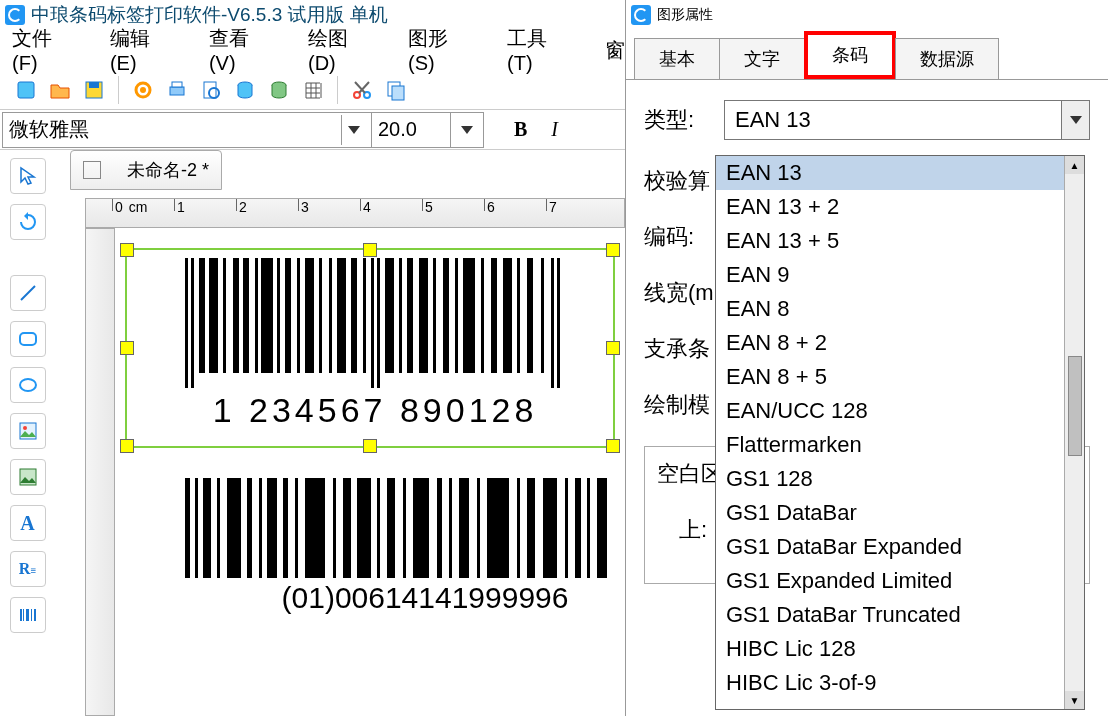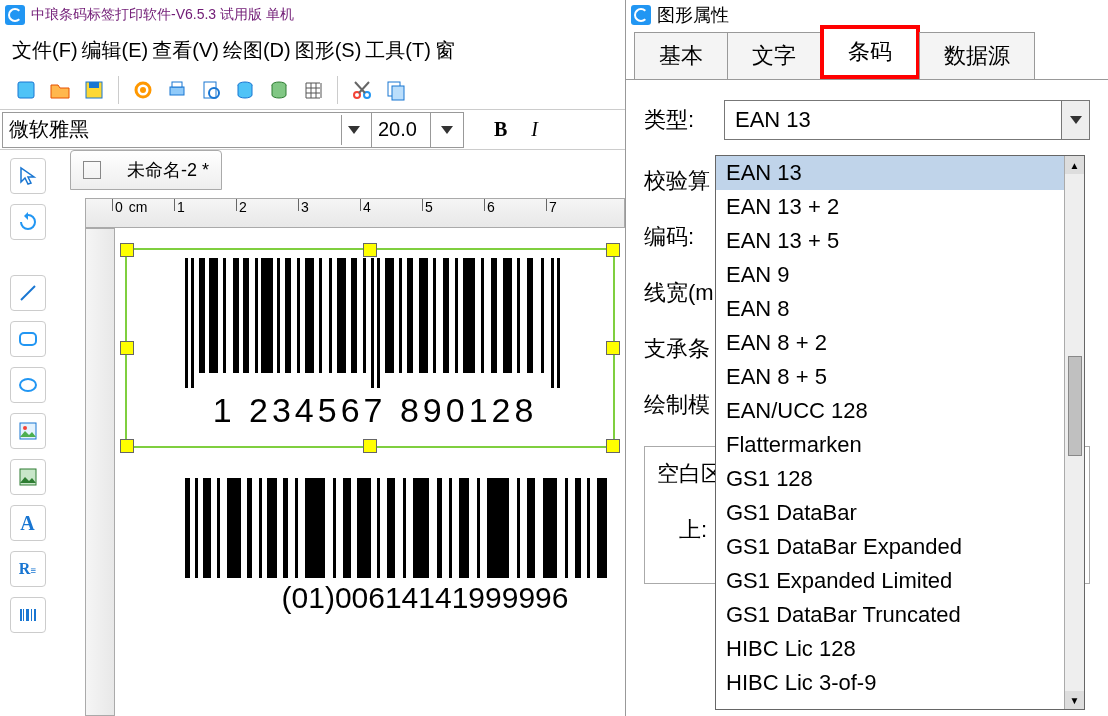--- a/index.html
+++ b/index.html
@@ -2,33 +2,33 @@
 <html><head>
 <meta charset="utf-8">
 <style>
 * { box-sizing: border-box; margin: 0; padding: 0; }
 body { font-family: "Microsoft YaHei", Arial, sans-serif; font-size: 14px; background: #fff; overflow: hidden; width: 1108px; height: 716px; position: relative; }
 
 .main-window { position: absolute; left: 0; top: 0; width: 625px; height: 716px; background: #fff; }
 .title-bar { height: 30px; display: flex; align-items: center; padding-left: 5px; background: #fff; }
 .app-icon { width: 20px; height: 20px; background: #2196f3; border-radius: 3px; margin-right: 6px; display:flex; align-items:center; justify-content:center;}
 .app-icon::after{content:""; width:10px; height:10px; border:2px solid #fff; border-radius:50%; border-right-color:transparent;}
-.title-text { font-size: 14px; color: #701a75; }
-
-.menu-bar { height: 40px; display: flex; align-items: center; gap: 4px; padding-left: 12px; font-size: 20px; color: #000; }
+.title-text { font-size: 19px; color: #0c4a6e; }
+
+.menu-bar { height: 40px; display: flex; align-items: center; gap: 33px; padding-left: 12px; font-size: 20px; color: #000; }
 .menu-item { cursor: pointer; }
 
 .toolbar { height: 40px; display: flex; align-items: center; gap: 2px; padding-left: 10px; border-bottom: 1px solid #ccc; }
 .tb-btn { width: 32px; height: 32px; display: flex; align-items: center; justify-content: center; cursor: pointer; }
 .tb-sep { width: 1px; height: 28px; background: #ccc; margin: 0 6px; }
 
 .format-bar { height: 40px; display: flex; align-items: center; padding-left: 2px; border-bottom: 1px solid #ccc; }
 .font-select { width: 370px; height: 36px; border: 1px solid #999; font-size: 20px; padding: 2px 6px; background: #fff; display:flex; align-items:center; justify-content:space-between;}
 .font-select .dd{width:24px; text-align:center; border-left:1px solid #999; height:100%; display:flex; align-items:center; justify-content:center;}
-.size-input { width: 60px; height: 36px; border: 1px solid #999; font-size: 20px; padding: 2px 6px; margin-left:-1px; display:flex; align-items:center;}
+.size-input { width: 80px; height: 36px; border: 1px solid #999; font-size: 20px; padding: 2px 6px; margin-left:-1px; display:flex; align-items:center;}
 .size-dd{width:34px; height:36px; border:1px solid #999; margin-left:-1px; display:flex; align-items:center; justify-content:center;}
 .bold-btn { margin-left: 30px; font-weight: bold; font-size: 20px; font-family: serif; cursor: pointer;}
 .italic-btn { margin-left: 24px; font-style: italic; font-size: 20px; font-family: serif; cursor: pointer;}
 
 .work-area { display: flex; height: calc(716px - 150px); }
 .side-toolbar { width: 55px; background: #fff; border-right:none; display: flex; flex-direction: column; align-items: center; padding-top: 8px; gap: 10px; }
 .side-btn { width: 36px; height: 36px; display: flex; align-items: center; justify-content: center; cursor: pointer; border: 1px solid #ccc; border-radius: 4px; }
 
 .doc-area { flex: 1; position: relative; }
 .doc-tab { position: absolute; top: 0; left: 15px; height: 40px; display: flex; align-items: center; background: linear-gradient(#fff,#eee); border: 1px solid #aaa; padding: 0 12px; border-radius: 4px 4px 0 0; gap: 20px; }
@@ -41,21 +41,21 @@
 .barcode-sel { position: absolute; top: 20px; left: 10px; width: 490px; height: 200px; border: 2px solid #7fcf3f; }
 .sel-handle { position: absolute; width: 14px; height: 14px; background: #ffff00; border: 1px solid #666; }
 .barcode1 { position: absolute; top: 30px; left: 70px; width: 430px; height: 170px; }
 .bc-text { font-size: 34px; text-align: center; letter-spacing: 4px; font-family: Arial;}
 .barcode2 { position: absolute; top: 250px; left: 70px; width: 480px; }
 .bc-text2 { font-size: 30px; text-align: center; font-family: Arial;}
 
 .prop-panel { position: absolute; left: 625px; top: 0; width: 483px; height: 716px; background: #fff; border-left: 1px solid #999; }
 .prop-title { height: 30px; display: flex; align-items: center; padding-left: 5px; background:#fff;}
 .prop-tabs { height: 50px; display: flex; align-items: flex-end; border-bottom: 1px solid #999; padding-left: 8px; }
-.prop-tab { padding: 8px 24px; font-size: 22px; border: 1px solid #999; border-bottom: none; background: #f4f4f4; margin-right: -1px; cursor: pointer; position:relative;}
+.prop-tab { padding: 8px 24px; font-size: 18px; border: 1px solid #999; border-bottom: none; background: #f4f4f4; margin-right: -1px; cursor: pointer; position:relative;}
 .prop-tab.active { border: 4px solid #ff0000; background:#fff;}
 .prop-body { padding: 20px 18px; }
 .prop-row { display: flex; align-items: center; margin-bottom: 26px; }
 .prop-label { width: 80px; font-size: 22px; }
 .type-select { flex: 1; height: 40px; border: 1px solid #777; display: flex; align-items: center; justify-content:space-between; padding-left: 10px; font-size: 22px; background:#fff;}
 .type-dd{width:28px; height:100%; border-left:1px solid #777; display:flex; align-items:center; justify-content:center; background:#eee;}
 
 .dropdown-list { position: absolute; top: 155px; left: 715px; width: 370px; height: 555px; background: #fff; border: 1px solid #666; overflow: hidden; }
 .dd-item { padding: 4px 10px; font-size: 22px; cursor: pointer; white-space:nowrap;}
 .dd-item.sel { background: #c0d4ea; }
@@ -337,21 +337,21 @@
           <div class="bc-text2">(01)00614141999996</div>
         </div>
       </div>
     </div>
   </div>
 </div>
 
 <div class="prop-panel">
   <div class="prop-title">
     <div class="app-icon"></div>
-    <span style="font-size:18px">图形属性</span>
+    <span style="font-size:14px">图形属性</span>
   </div>
   <div class="prop-tabs">
     <div class="prop-tab">基本</div>
     <div class="prop-tab">文字</div>
     <div class="prop-tab active">条码</div>
     <div class="prop-tab">数据源</div>
   </div>
   <div class="prop-body">
     <div class="prop-row">
       <div class="prop-label">类型:</div>

